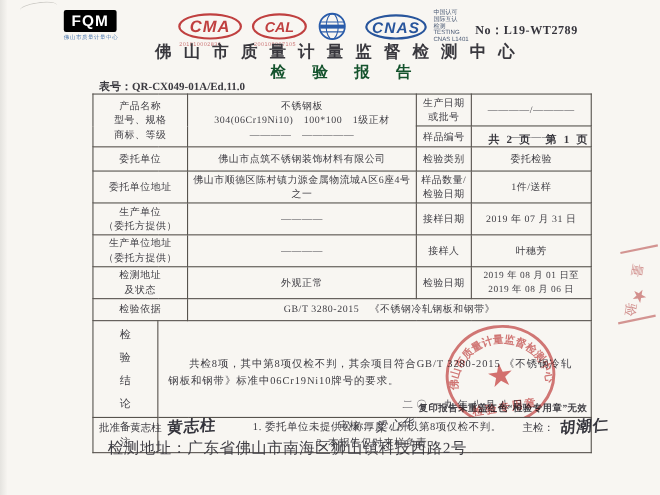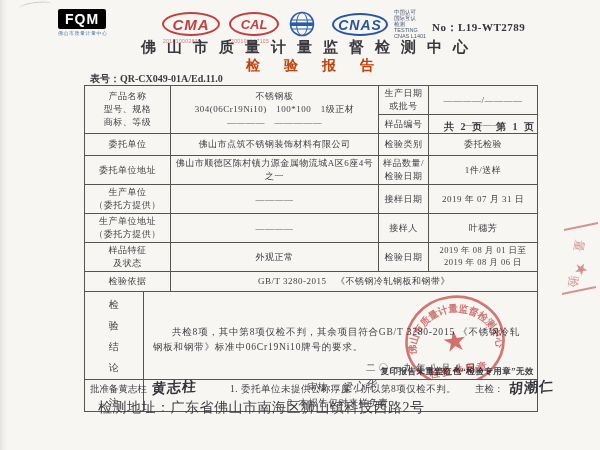--- a/index.html
+++ b/index.html
@@ -36,21 +36,21 @@
     border: 2px solid #28559c; border-radius: 50%; color: #28559c; display: flex; align-items: center; justify-content: center;
     font-family: "Liberation Sans", sans-serif; font-weight: bold; font-style: italic; font-size: 14px; letter-spacing: 1px; }
   .cert-block { position: absolute; left: 394px; top: 9px; font-size: 5.5px; line-height: 6px;
     color: #4a5a74; white-space: pre-line; font-family: "Liberation Sans", sans-serif; }
   .report-no { position: absolute; left: 432px; top: 20px; font-size: 11px; font-weight: bold;
     letter-spacing: .5px; color: #35343c; }
   
   .doc-title { position: absolute; left: 120px; top: 38px; width: 380px; text-align: center;
     font-size: 15px; font-weight: bold; letter-spacing: 11px; color: #39383e; }
   .doc-subtitle { position: absolute; left: 120px; top: 57px; width: 380px; text-align: center;
-    font-size: 14px; font-weight: bold; letter-spacing: 24px; text-indent: 24px; color: #c2410c; }
+    font-size: 14px; font-weight: bold; letter-spacing: 24px; text-indent: 24px; color: #14532d; }
   
   .form-no { position: absolute; left: 90px; top: 72px; font-size: 10px; font-weight: bold; color: #3b3a40; }
   .pagination { position: absolute; right: 64px; top: 72px; font-size: 10px; font-weight: bold; color: #3b3a40; letter-spacing: 2px; margin-top: 48px; }
   
   table.report { position: absolute; left: 84px; top: 85px; width: 453px;
     border-collapse: collapse; table-layout: fixed; }
   table.report td { border: 1px solid #57534e; font-size: 9px; color: #3f3e44;
     padding: 1px 3px; vertical-align: middle; letter-spacing: .5px; overflow: hidden; }
   td.lbl { text-align: center; font-size: 9px; }
   td.val { text-align: center; }
@@ -162,21 +162,21 @@
     <td class="ctr">2019 年 07 月 31 日</td>
   </tr>
   <tr class="r6">
     <td class="lbl preline" colspan="2">生产单位地址
 （委托方提供）</td>
     <td class="val">————</td>
     <td class="lbl">接样人</td>
     <td class="ctr">叶穗芳</td>
   </tr>
   <tr class="r7">
-    <td class="lbl preline" colspan="2">样品特征
+    <td class="lbl preline" colspan="2">检测地址
 及状态</td>
     <td class="val">外观正常</td>
     <td class="lbl">检验日期</td>
     <td class="val preline" style="font-size:8.5px;">2019 年 08 月 01 日至
 2019 年 08 月 06 日</td>
   </tr>
   <tr class="r8">
     <td class="lbl" colspan="2">检验依据</td>
     <td class="val" colspan="3">GB/T 3280-2015　《不锈钢冷轧钢板和钢带》</td>
   </tr>

